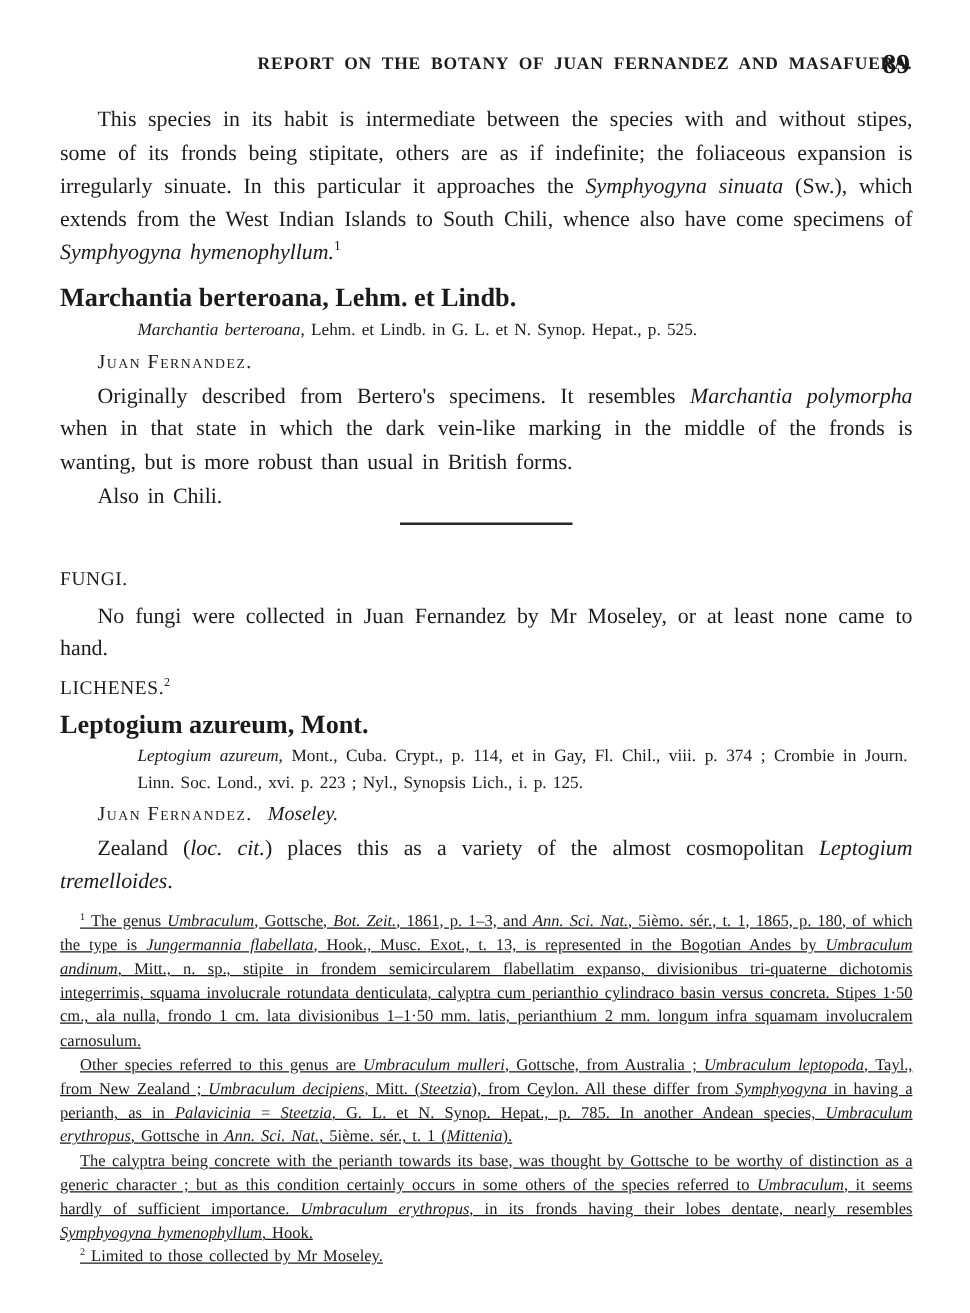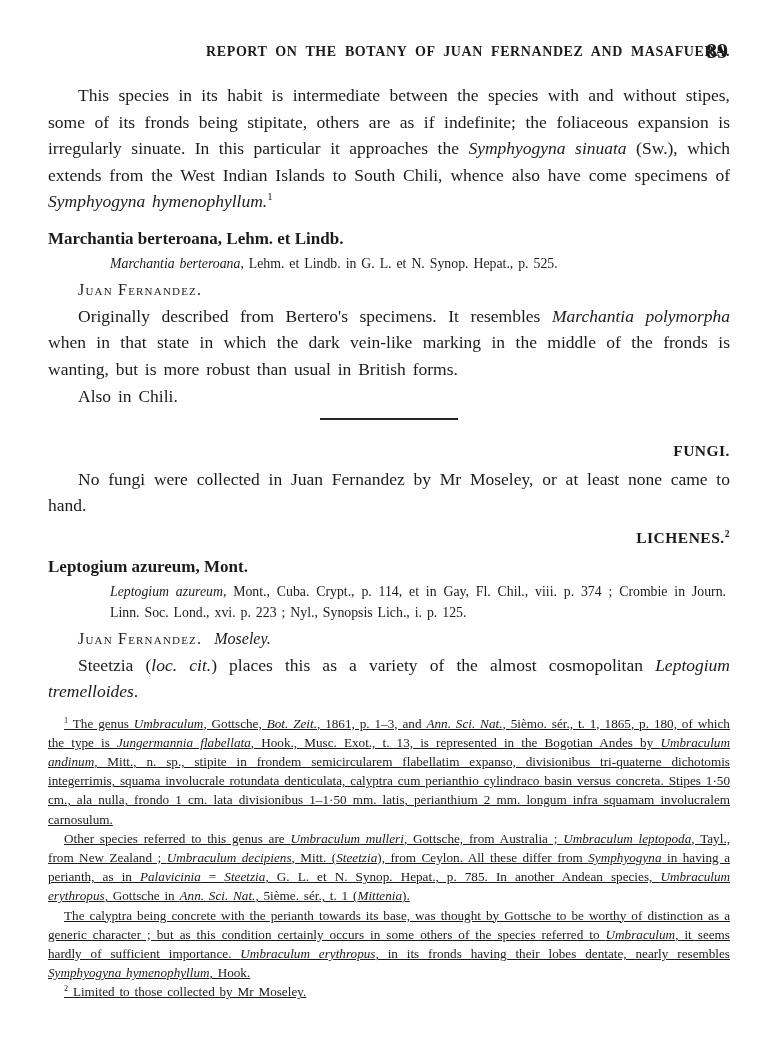--- a/index.html
+++ b/index.html
@@ -16,33 +16,33 @@
     font-size:14px;line-height:20px;letter-spacing:0.6px;word-spacing:4px;
   }
   .page-num{position:absolute;right:2px;top:-1px;font-size:22px;letter-spacing:0;word-spacing:normal;}
 
   .body-para{
     margin:0;font-size:17.5px;line-height:26.5px;
     text-align:justify;text-indent:30px;word-spacing:2.5px;
   }
   #intro{margin-top:20px;}
 
-  .species-head{margin:12px 0 0 0;font-size:17px;line-height:23px;font-weight:700;text-indent:0;}
+  .species-head{margin:12px 0 0 0;font-size:21px;line-height:23px;font-weight:700;text-indent:0;}
   .citation{
     margin:3px 4px 0 62px;font-size:13.8px;line-height:21px;
     text-align:justify;word-spacing:1.5px;
   }
   .locality{margin:5px 0 0 0;font-size:16px;line-height:22px;text-indent:30px;}
   .desc{margin-top:2px;}
   .also{margin-top:1px;}
 
   .divider{width:138px;border-top:2px solid #262626;margin:8px auto 0 auto;}
 
   .section-head{
-    margin:20px 0 0 0;text-align:right;font-weight:700;
+    margin:33px 0 0 0;text-align:left;font-weight:400;
     font-size:15.5px;line-height:22px;letter-spacing:0.5px;
   }
   .after-head{margin-top:4px;}
   .lichenes-gap{margin-top:8px;}
   .lept-head{margin-top:6px;}
 
   .footnotes{
     margin-top:9px;font-size:13.2px;line-height:19.2px;
     text-align:justify;word-spacing:1.5px;text-decoration:underline;
   }
@@ -81,21 +81,21 @@
   <p class="body-para after-head">No fungi were collected in Juan Fernandez by Mr Moseley, or at least none came to hand.</p>
 
   <h2 class="section-head lichenes-gap"><span>LICHENES.</span><span class="sup">2</span></h2>
 
   <h3 class="species-head lept-head">Leptogium azureum, Mont.</h3>
 
   <p class="citation"><span class="it">Leptogium azureum</span><span>, Mont., Cuba. Crypt., p. 114, et in Gay, Fl. Chil., viii. p. 374 ; Crombie in Journ. Linn. Soc. Lond., xvi. p. 223 ; Nyl., Synopsis Lich., i. p. 125.</span></p>
 
   <p class="locality"><span class="sc">Juan Fernandez.</span><span>&nbsp;&nbsp;&nbsp;</span><span class="it">Moseley.</span></p>
 
-  <p class="body-para desc"><span>Steetzia (</span><span class="it">loc. cit.</span><span>) places this as a variety of the almost cosmopolitan </span><span class="it">Leptogium tremelloides</span><span>.</span></p>
+  <p class="body-para desc"><span>Zealand (</span><span class="it">loc. cit.</span><span>) places this as a variety of the almost cosmopolitan </span><span class="it">Leptogium tremelloides</span><span>.</span></p>
 
   <section class="footnotes">
     <p><span class="sup">1</span><span> The genus </span><span class="it">Umbraculum</span><span>, Gottsche, </span><span class="it">Bot. Zeit.</span><span>, 1861, p. 1–3, and </span><span class="it">Ann. Sci. Nat.</span><span>, 5ièmo. sér., t. 1, 1865, p. 180, of which the type is </span><span class="it">Jungermannia flabellata</span><span>, Hook., Musc. Exot., t. 13, is represented in the Bogotian Andes by </span><span class="it">Umbraculum andinum</span><span>, Mitt., n. sp., stipite in frondem semicircularem flabellatim expanso, divisionibus tri-quaterne dichotomis integerrimis, squama involucrale rotundata denticulata, calyptra cum perianthio cylindraco basin versus concreta. Stipes 1·50 cm., ala nulla, frondo 1 cm. lata divisionibus 1–1·50 mm. latis, perianthium 2 mm. longum infra squamam involucralem carnosulum.</span></p>
     <p><span>Other species referred to this genus are </span><span class="it">Umbraculum mulleri</span><span>, Gottsche, from Australia ; </span><span class="it">Umbraculum leptopoda</span><span>, Tayl., from New Zealand ; </span><span class="it">Umbraculum decipiens</span><span>, Mitt. (</span><span class="it">Steetzia</span><span>), from Ceylon. All these differ from </span><span class="it">Symphyogyna</span><span> in having a perianth, as in </span><span class="it">Palavicinia</span><span> = </span><span class="it">Steetzia</span><span>, G. L. et N. Synop. Hepat., p. 785. In another Andean species, </span><span class="it">Umbraculum erythropus</span><span>, Gottsche in </span><span class="it">Ann. Sci. Nat.</span><span>, 5ième. sér., t. 1 (</span><span class="it">Mittenia</span><span>).</span></p>
     <p><span>The calyptra being concrete with the perianth towards its base, was thought by Gottsche to be worthy of distinction as a generic character ; but as this condition certainly occurs in some others of the species referred to </span><span class="it">Umbraculum</span><span>, it seems hardly of sufficient importance. </span><span class="it">Umbraculum erythropus</span><span>, in its fronds having their lobes dentate, nearly resembles </span><span class="it">Symphyogyna hymenophyllum</span><span>, Hook.</span></p>
     <p><span class="sup">2</span><span> Limited to those collected by Mr Moseley.</span></p>
   </section>
 
 </div>
 

